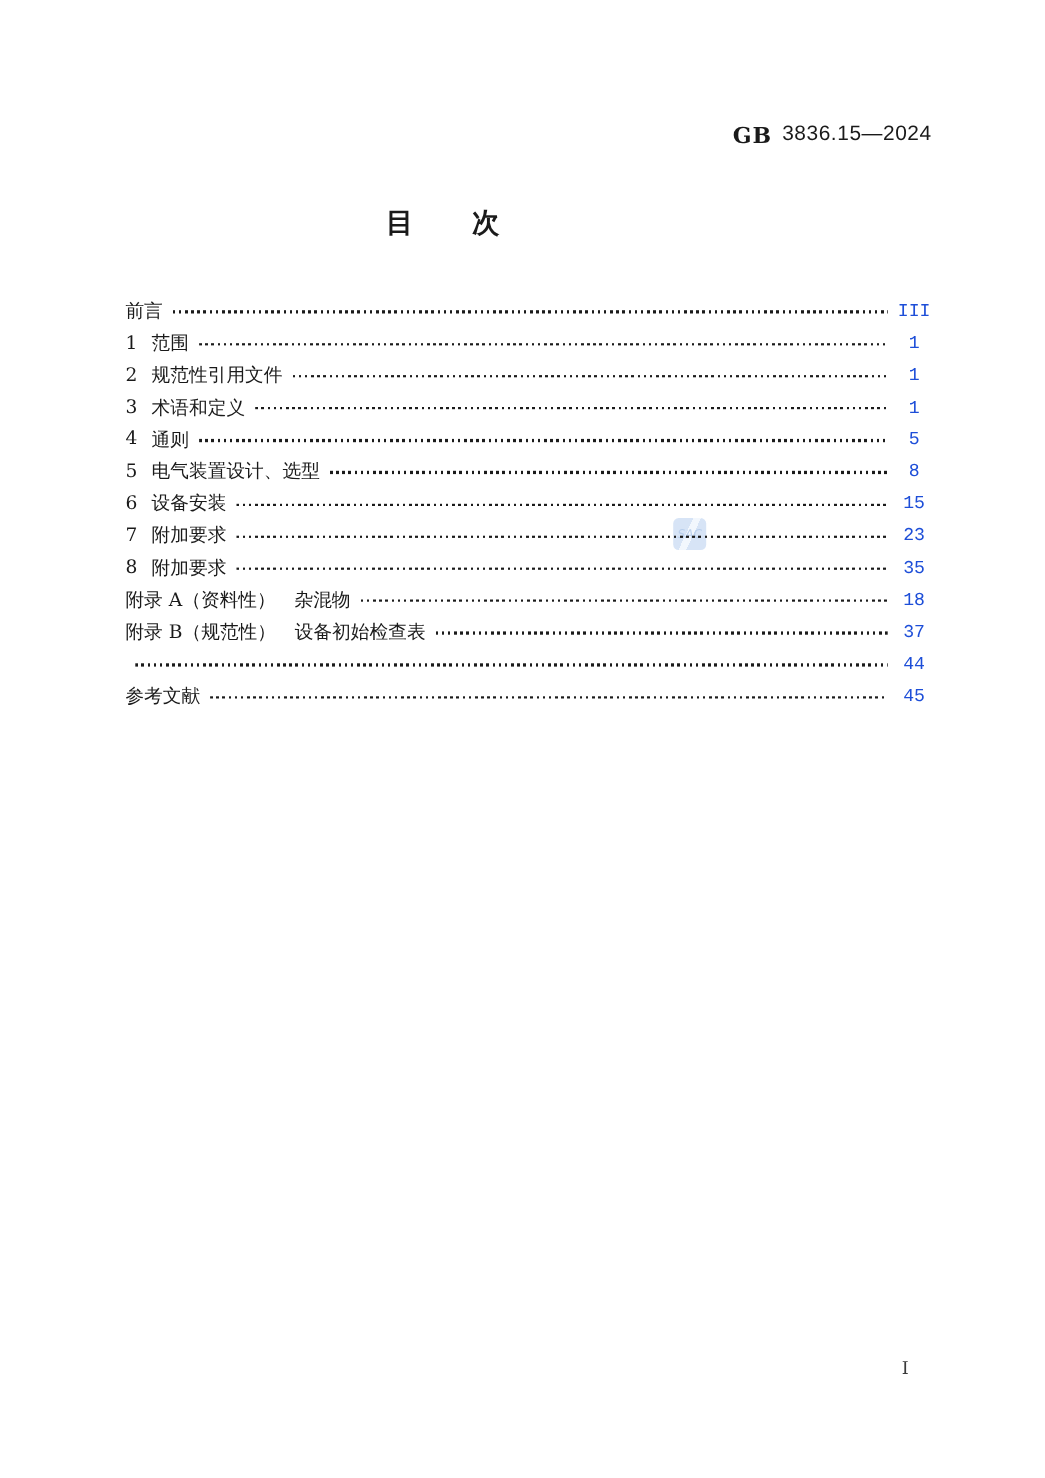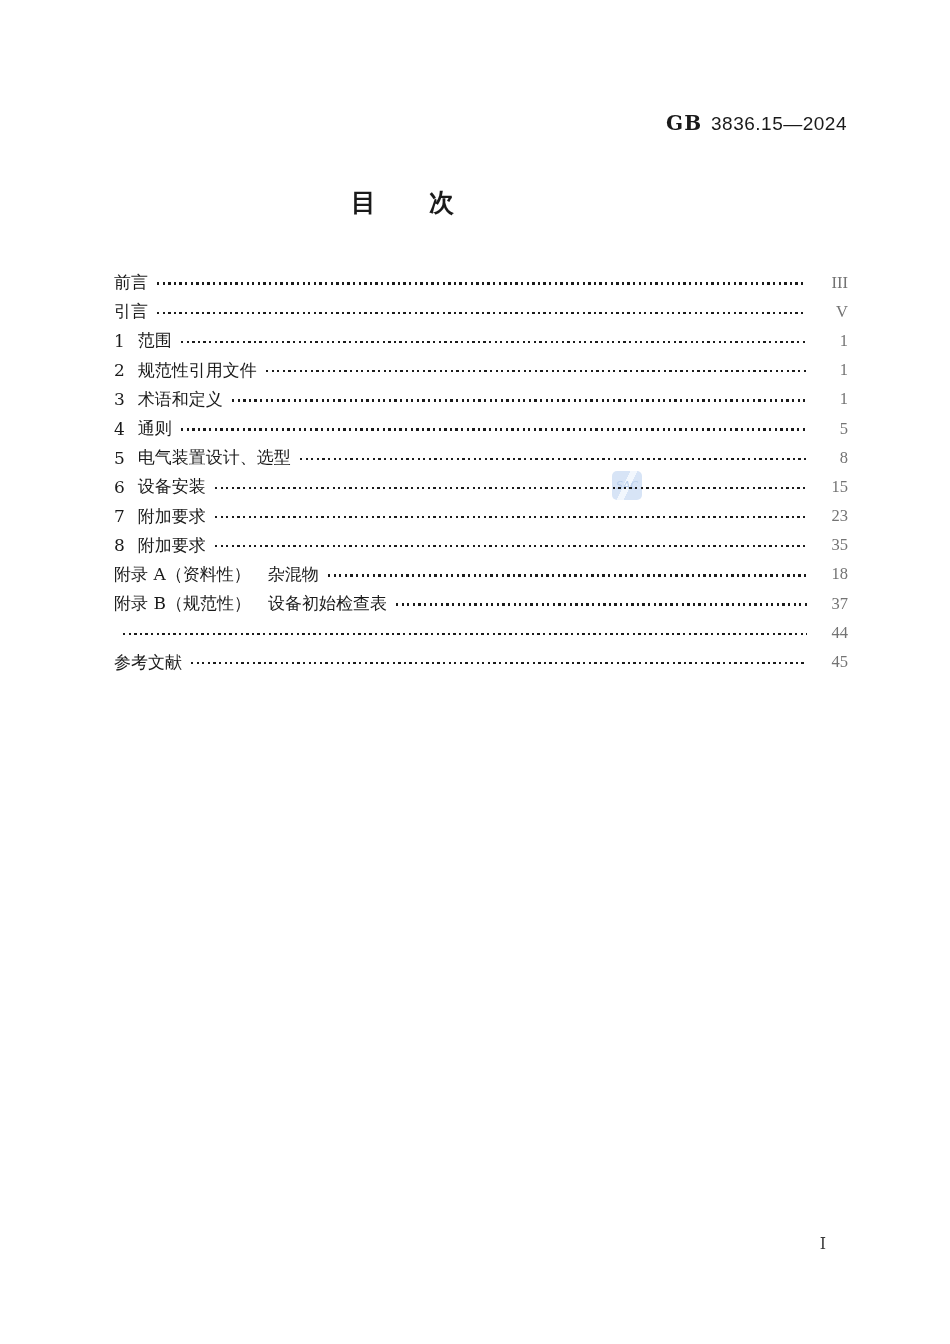--- a/index.html
+++ b/index.html
@@ -16,21 +16,21 @@
     font-family: "DejaVu Serif", serif;
     color: #1a1a1a;
   }
 
   
   .header-code {
     position: absolute;
     top: 111px;
     right: 103px;
     display: flex;
-    align-items: flex-end;
+    align-items: flex-start;
     gap: 9px;
     white-space: nowrap;
   }
   .header-code .gb {
     font-family: "DejaVu Serif", serif;
     font-weight: bold;
     font-size: 20px;
     letter-spacing: 1px;
   }
   .header-code .num {
@@ -77,24 +77,24 @@
   }
   .toc-leader {
     flex: 1 1 auto;
     height: 2.4px;
     margin: 2px 7px 0 9px;
     background-image: repeating-linear-gradient(to right, #1b1b1b 0 2.3px, transparent 2.3px 5.6px);
     min-width: 12px;
   }
   .toc-page {
     min-width: 34px;
-    text-align: right;
-    font-family: Liberation Serif, serif;
+    text-align: center;
+    font-family: Liberation Mono, monospace;
     font-size: 16.5px;
-    color: #737373;
+    color: #1d4ed8;
   }
 
   
   .watermark {
     position: absolute;
     left: 612px;
     top: 471px;
     width: 30px;
     height: 29px;
     border-radius: 5px;
@@ -138,26 +138,20 @@
   <div class="watermark">SAC</div>
 
   <div class="toc-list">
       <div class="toc-row">
 
       <span class="toc-label">前言</span>
       <span class="toc-leader"></span>
       <span class="toc-page">III</span>
     </div>
       <div class="toc-row">
-
-      <span class="toc-label">引言</span>
-      <span class="toc-leader"></span>
-      <span class="toc-page">V</span>
-    </div>
-      <div class="toc-row">
       <span class="toc-prefix">1</span>
       <span class="toc-label">范围</span>
       <span class="toc-leader"></span>
       <span class="toc-page">1</span>
     </div>
       <div class="toc-row">
       <span class="toc-prefix">2</span>
       <span class="toc-label">规范性引用文件</span>
       <span class="toc-leader"></span>
       <span class="toc-page">1</span>

